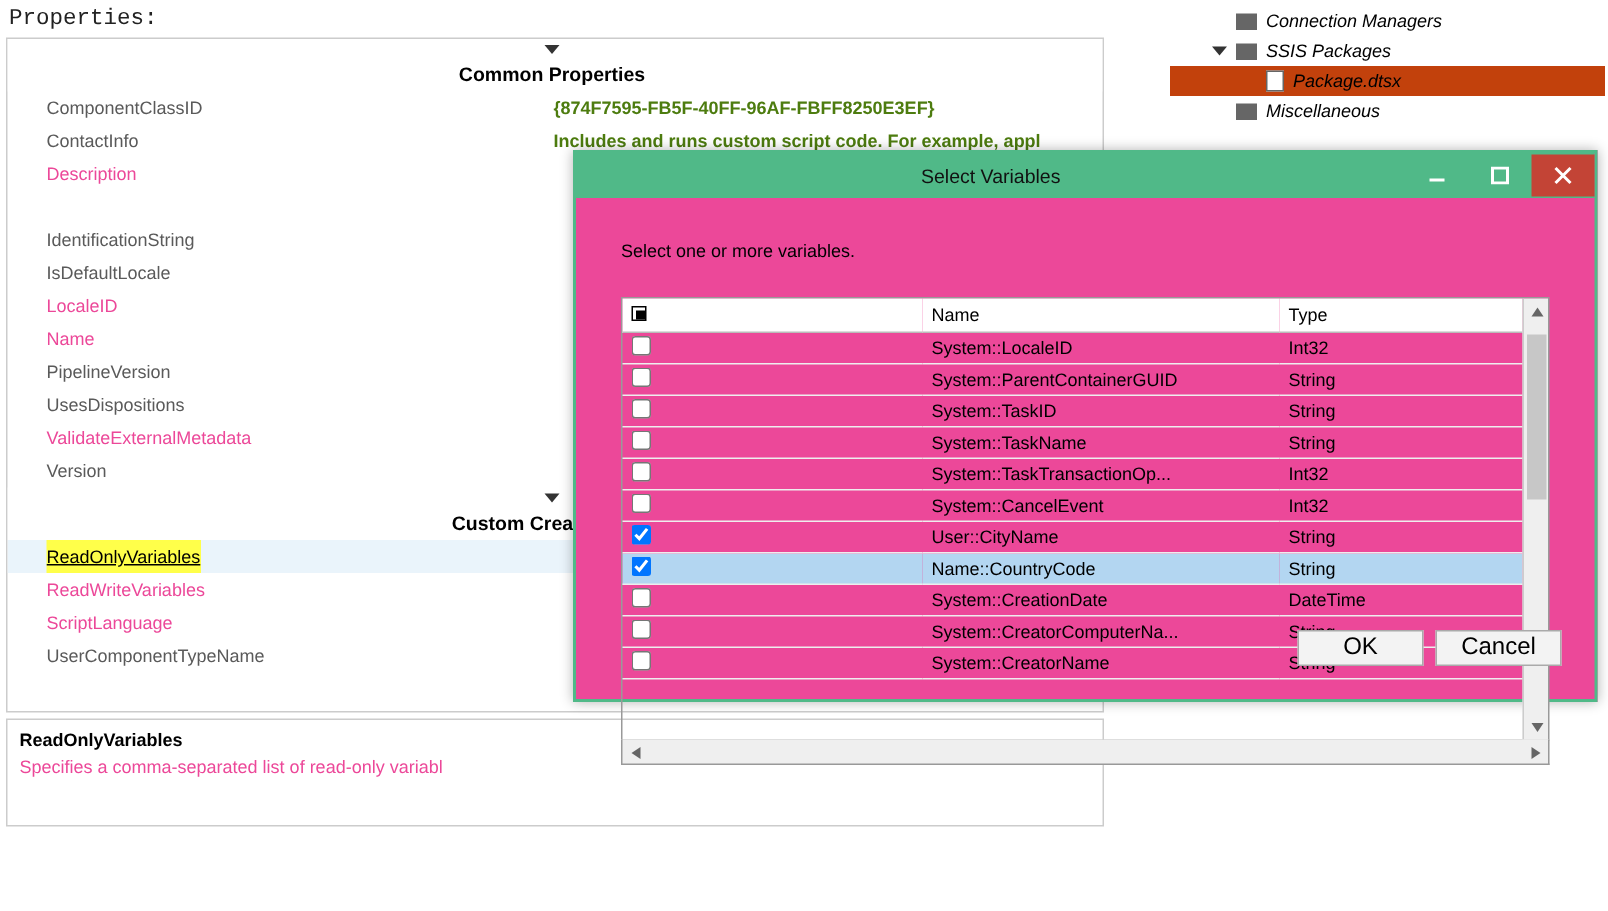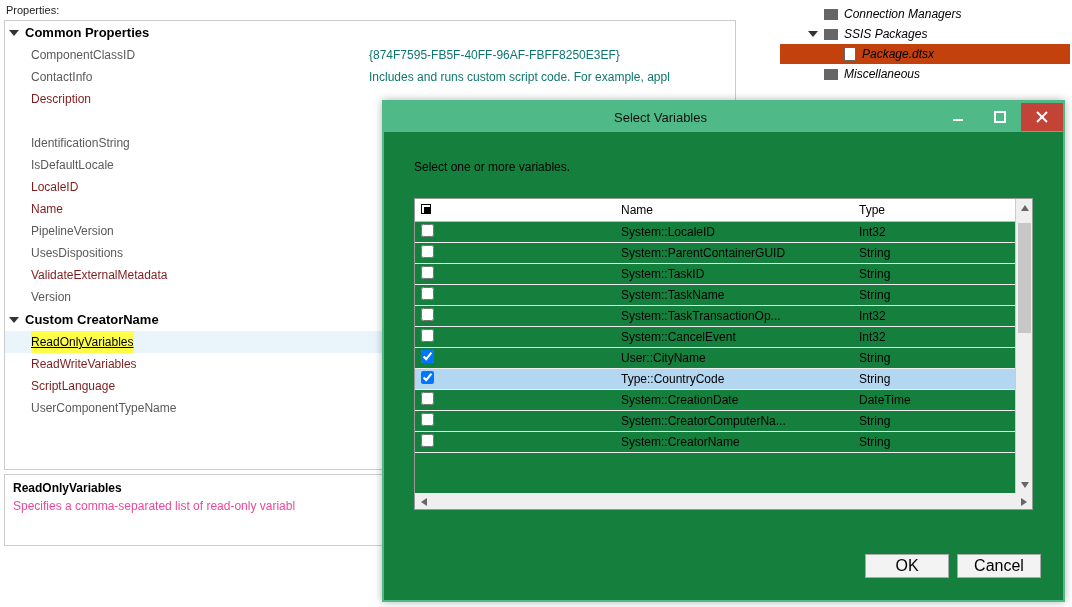--- a/index.html
+++ b/index.html
@@ -15,38 +15,40 @@
 
 
 .props-panel {
   position: absolute;
   left: 0; top: 0;
   width: 740px;
   height: 560px;
   background: #fff;
 }
 .props-panel-title {
-  font-size: 11px;
+  font-size: 15px;
   color: #222;
   padding: 4px 6px;
+  font-family: Liberation Mono, monospace;
 }
 .props-grid {
   border: 1px solid #ccc;
   margin: 0 4px;
   height: 450px;
   overflow: hidden;
 }
 .group-header {
   display: flex;
   align-items: center;
   gap: 6px;
   font-weight: bold;
   font-size: 13px;
   padding: 4px 8px 4px 4px;
   background: #fff;
+  flex-direction: column;
 }
 .group-header .collapse-icon {
   display: inline-block;
   width: 0; height: 0;
   border-left: 5px solid transparent;
   border-right: 5px solid transparent;
   border-top: 6px solid #333;
   transform: translateY(0);
 }
 .prop-row {
@@ -55,38 +57,39 @@
   min-height: 22px;
   line-height: 22px;
 }
 .prop-name {
   flex: 0 0 360px;
   padding-left: 26px;
   color: #5a5a5a;
   white-space: nowrap;
   overflow: hidden;
 }
-.prop-name.dark { color: #7f1d1d; }
+.prop-name.dark { color: #ec4899; }
 .prop-name.highlight {
   background: #ffff4a;
   text-decoration: underline;
   width: fit-content;
   flex: none;
   margin-left: 26px;
   padding-left: 0;
   color: #000;
 }
 .prop-row.selected { background: #eaf4fb; }
 .prop-value {
   flex: 1;
-  color: #0f766e;
+  color: #4d7c0f;
   padding-left: 4px;
   white-space: nowrap;
   overflow: hidden;
   text-overflow: ellipsis;
+  font-weight: bold;
 }
 .desc-pane {
   border: 1px solid #ccc;
   margin: 4px;
   padding: 6px 8px;
   height: 72px;
 }
 .desc-pane-title { font-weight: bold; }
 .desc-pane-body { color: #ec4899; margin-top: 4px; }
 
@@ -125,22 +128,22 @@
   border: 1px solid #666;
   position: relative;
 }
 .tree-item.selected { background: #c2410c; }
 
 
 .dialog {
   position: absolute;
   left: 382px; top: 100px;
   width: 683px;
-  height: 502px;
-  background: #15803d;
+  height: 368px;
+  background: #ec4899;
   border: 2px solid #50b988;
   box-shadow: 0 0 8px rgba(0,0,0,0.3);
 }
 .titlebar {
   height: 30px;
   background: #50b988;
   display: flex;
   align-items: center;
 }
 .titlebar-title {
@@ -427,21 +430,21 @@
               <td>System::CancelEvent</td>
               <td>Int32</td>
             </tr>
             <tr>
               <td class="chk-col"><input type="checkbox" checked="" style=""></td>
               <td>User::CityName</td>
               <td>String</td>
             </tr>
             <tr class="selected">
               <td class="chk-col"><input type="checkbox" checked="" style=""></td>
-              <td>Type::CountryCode</td>
+              <td>Name::CountryCode</td>
               <td>String</td>
             </tr>
             <tr>
               <td class="chk-col"><input type="checkbox" style=""></td>
               <td>System::CreationDate</td>
               <td>DateTime</td>
             </tr>
             <tr>
               <td class="chk-col"><input type="checkbox" style=""></td>
               <td>System::CreatorComputerNa...</td>

